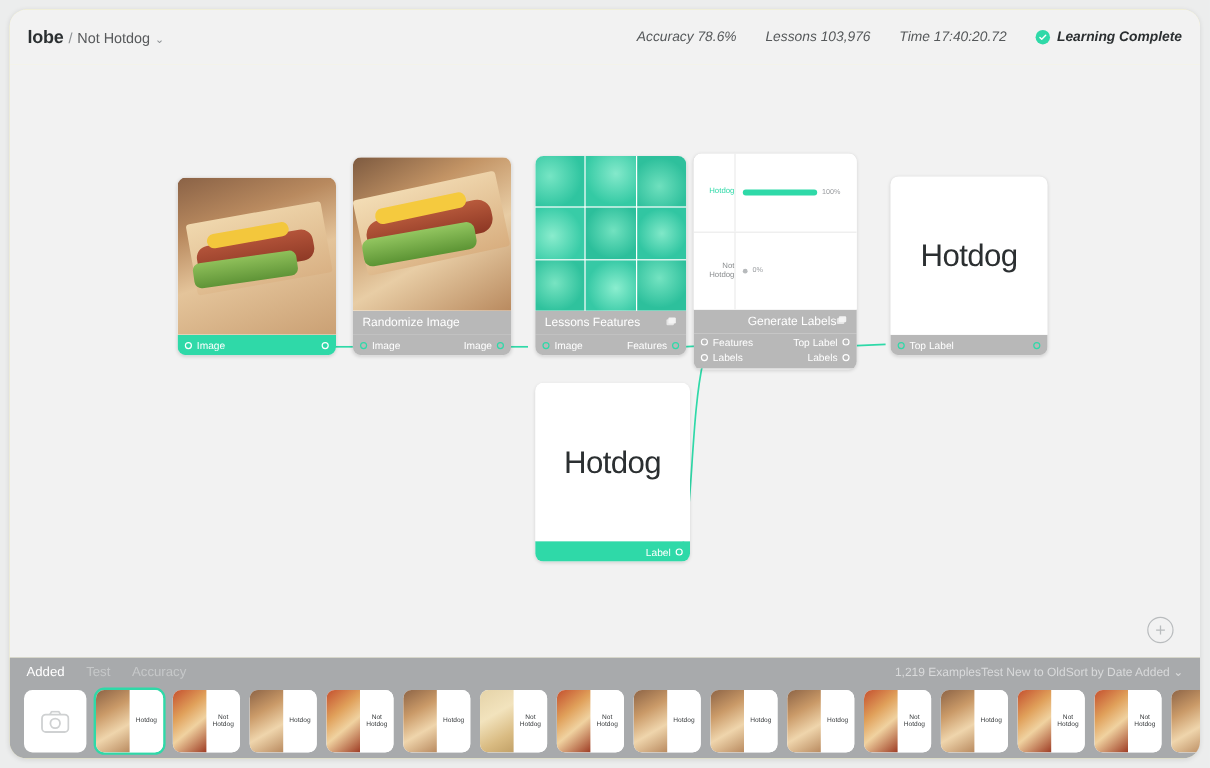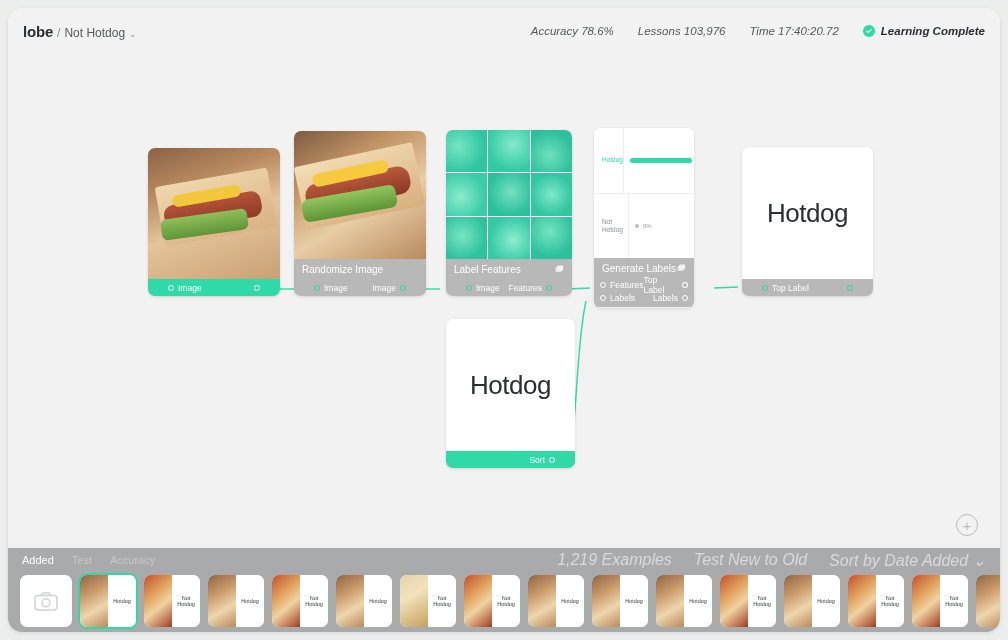--- a/index.html
+++ b/index.html
@@ -58,21 +58,21 @@
   .node-title {
     height: 20px; background: #b8b8b8; color: #ffffff;
     font-size: 10px; display: flex; align-items: center;
     padding: 0 8px;
   }
   .node-title .ttl { flex: 1; }
   .stack-icon { opacity: 0.85; }
 
   .ports {
     height: 17px; display: flex; align-items: center;
-    padding: 0 20px; font-size: 8.5px; color: #ffffff;
+    padding: 0 6px; font-size: 8.5px; color: #ffffff;
   }
   .ports.gray { background: #b8b8b8; }
   .ports.green { background: #2fd9a8; }
   .port { display: flex; align-items: center; gap: 4px; }
   .port.right { margin-left: auto; }
   .dot {
     width: 6px; height: 6px; border-radius: 50%;
     border: 1.3px solid #ffffff; background: transparent;
   }
   .ports.green .dot { border-color: #ffffff; }
@@ -121,21 +121,21 @@
   
   .bottom {
     position: absolute; left: 0; bottom: 0; width: 992px; height: 84px;
     background: #a8aaac;
   }
   .bottom-top { height: 24px; display: flex; align-items: center; padding: 0 14px; }
   .tab { font-size: 11px; color: #e4e5e6; margin-right: 18px; }
   .tab.active { color: #ffffff; }
   .tab.dim { color: #c6c8c9; text-align: center; }
   .bottom-right { margin-left: auto; display: flex; align-items: center; }
-  .bmeta { font-size: 16px; color: #d9dadb; margin-left: 22px; white-space: nowrap; font-style: italic; }
+  .bmeta { font-size: 10px; color: #d9dadb; white-space: nowrap; }
 
   .strip { display: flex; align-items: center; padding: 0 12px; gap: 8px; height: 58px; }
   .cam-cell {
     width: 52px; height: 52px; flex: 0 0 52px; background: #ffffff; border-radius: 7px;
     display: flex; align-items: center; justify-content: center;
   }
   .thumb {
     width: 56px; height: 52px; flex: 0 0 56px; border-radius: 7px; overflow: hidden;
     display: flex; background: #fff; position: relative;
   }
@@ -238,41 +238,41 @@
           <div class="featcell" style="background:radial-gradient(circle at 45% 60%,#6fe0be,#2ec09c 70%);"></div>
           <div class="featcell" style="background:radial-gradient(circle at 35% 55%,#8aeccd,#38cca7 70%);"></div>
           <div class="featcell" style="background:radial-gradient(circle at 55% 45%,#72e2c0,#2cbf9b 70%);"></div>
           <div class="featcell" style="background:radial-gradient(circle at 50% 50%,#80e8c8,#31c6a2 70%);"></div>
           <div class="featcell" style="background:radial-gradient(circle at 40% 45%,#78e4c2,#2fc29d 70%);"></div>
           <div class="featcell" style="background:radial-gradient(circle at 60% 55%,#8beecf,#36c9a5 70%);"></div>
           <div class="featcell" style="background:radial-gradient(circle at 45% 35%,#74e3c1,#2dc09c 70%);"></div>
         </div>
       </div>
       <div class="node-title">
-        <span class="ttl">Label Features</span>
+        <span class="ttl">Lessons Features</span>
         <span class="stack-icon">
           <svg width="9" height="8" viewBox="0 0 9 8">
               <rect x="2" y="0.5" width="6.2" height="5" rx="1" fill="#ffffff" opacity="0.95"></rect>
               <rect x="0.4" y="2" width="6.2" height="5" rx="1" fill="#ffffff" opacity="0.75"></rect>
             </svg>
         </span>
       </div>
       <div class="ports gray">
         <span class="port">
           <span class="dot"></span>
           <span>Image</span>
         </span>
         <span class="port right">
           <span>Features</span>
           <span class="dot"></span>
         </span>
       </div>
     </div>
 
-    <div class="node" style="left:586px; top:74px; width:100px; height:180px;">
+    <div class="node" style="left:570px; top:74px; width:136px; height:180px;text-align:right;">
       <div class="node-body" style="height:130px;">
         <div class="chartbody">
           <div class="chartrow">
             <div class="chartlabel pos">Hotdog</div>
             <div class="chartplot">
               <span class="bar" style="width:62px;"></span>
               <span class="barval">100%</span>
             </div>
           </div>
           <div class="chartrow">
@@ -331,21 +331,21 @@
         </span>
       </div>
     </div>
 
     <div class="node" style="left:438px; top:265px; width:129px; height:149px;">
       <div class="node-body" style="height:132px;">
         <div class="bigword">Hotdog</div>
       </div>
       <div class="ports green">
         <span class="port right">
-          <span>Sort</span>
+          <span>Label</span>
           <span class="dot"></span>
         </span>
       </div>
     </div>
 
     <div class="add-btn">+</div>
   </div>
 
   <div class="bottom">
     <div class="bottom-top">

